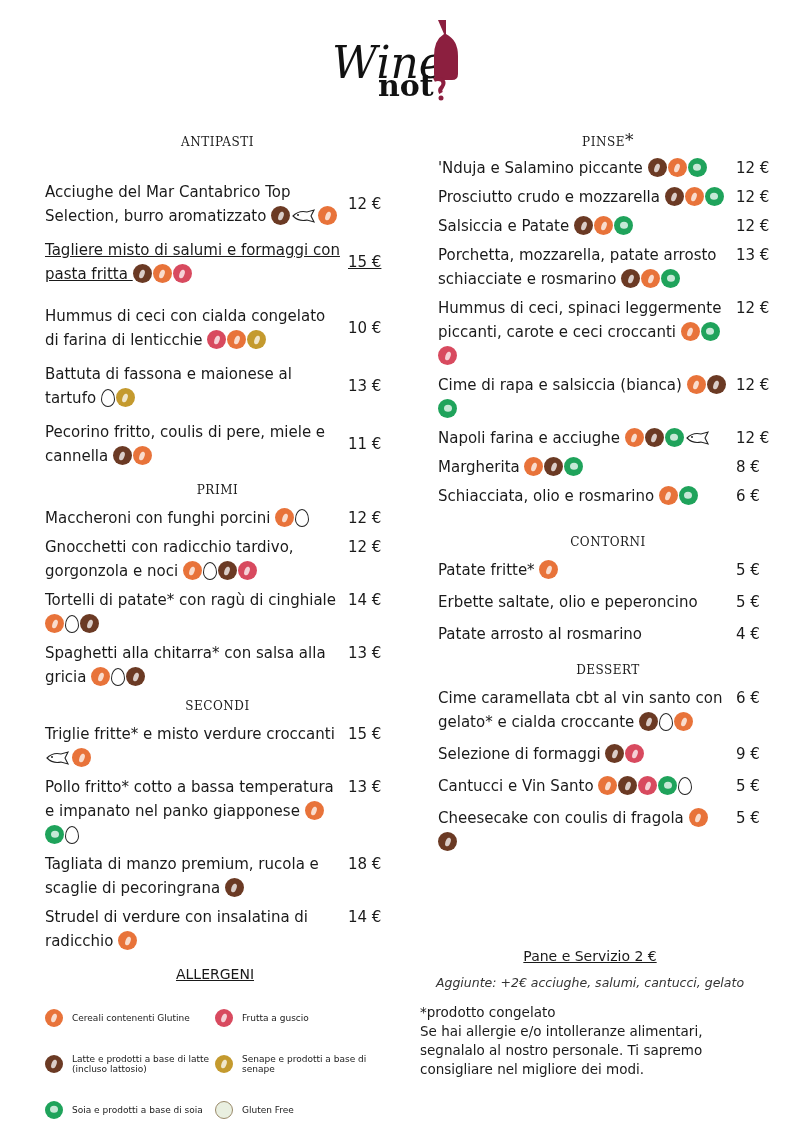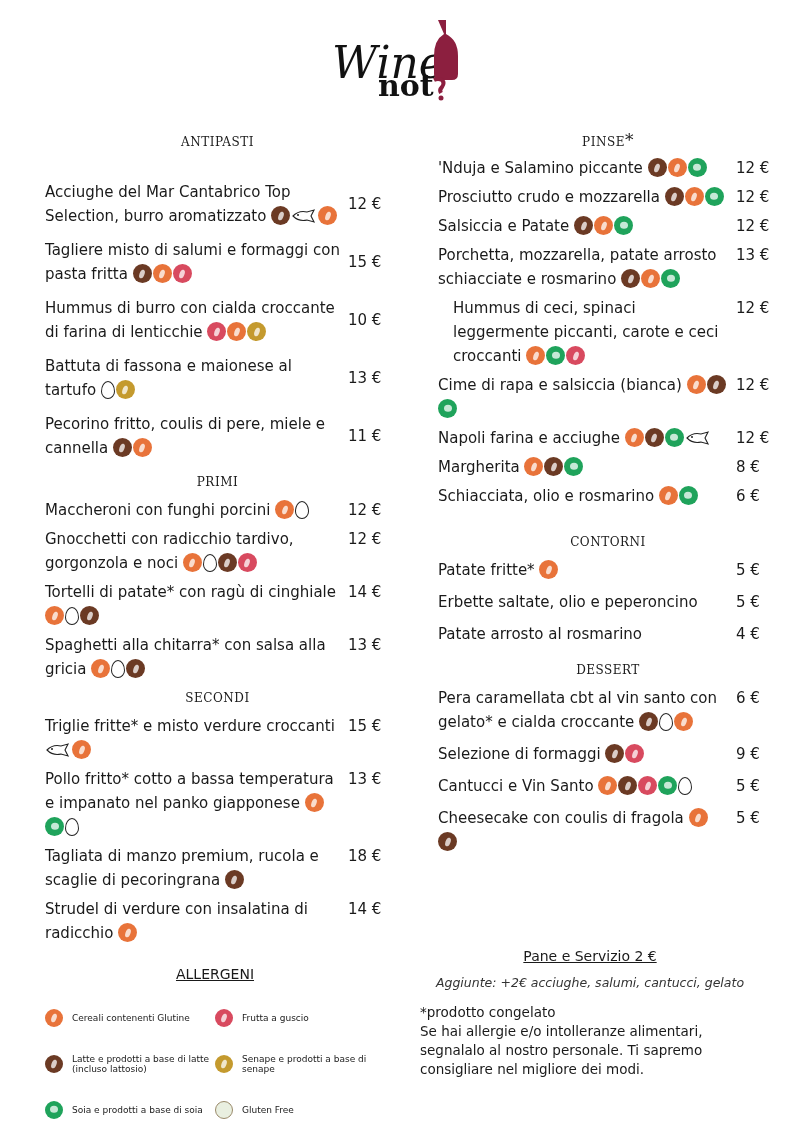--- a/index.html
+++ b/index.html
@@ -56,26 +56,26 @@
 <div class="col col-left" id="col-left">
     <div style="margin-top: 0px;">
       <h2 class="sec-title" style="margin-bottom: 30px;">ANTIPASTI</h2>
       <div class="item" style="margin-bottom: 10px;">
         <div class="name"><span>Acciughe del Mar Cantabrico Top Selection, burro aromatizzato </span><span class="ico latte"></span><span class="ico pesce"><svg width="26" height="14" viewBox="0 0 26 14">
               <path d="M2 7 Q8 1 16 3 L23 1 L20 7 L23 13 L16 11 Q8 13 2 7 Z" fill="none" stroke="#222" stroke-width="1.1"></path>
               <circle cx="7" cy="6" r="1" fill="#222"></circle>
             </svg></span><span class="ico glutine"></span></div>
         <div class="price" style="align-self: center;">12 €</div>
       </div>
-      <div class="item" style="margin-bottom: 10px;">
+      <div class="item" style="margin-bottom: 18px; text-decoration: underline;">
         <div class="name"><span>Tagliere misto di salumi e formaggi con pasta fritta </span><span class="ico latte"></span><span class="ico glutine"></span><span class="ico frutta"></span></div>
         <div class="price" style="align-self: center;">15 €</div>
       </div>
       <div class="item" style="margin-bottom: 10px;">
-        <div class="name"><span>Hummus di burro con cialda croccante di farina di lenticchie </span><span class="ico frutta"></span><span class="ico glutine"></span><span class="ico senape"></span></div>
+        <div class="name"><span>Hummus di ceci con cialda congelato di farina di lenticchie </span><span class="ico frutta"></span><span class="ico glutine"></span><span class="ico senape"></span></div>
         <div class="price" style="align-self: center;">10 €</div>
       </div>
       <div class="item" style="margin-bottom: 10px;">
         <div class="name"><span>Battuta di fassona e maionese al tartufo </span><span class="ico uova"></span><span class="ico senape"></span></div>
         <div class="price" style="align-self: center;">13 €</div>
       </div>
       <div class="item" style="margin-bottom: 10px;">
         <div class="name"><span>Pecorino fritto, coulis di pere, miele e cannella </span><span class="ico latte"></span><span class="ico glutine"></span></div>
         <div class="price" style="align-self: center;">11 €</div>
       </div>
@@ -134,21 +134,21 @@
         <div class="price">12 €</div>
       </div>
       <div class="item" style="margin-bottom: 5px;">
         <div class="name"><span>Salsiccia e Patate </span><span class="ico latte"></span><span class="ico glutine"></span><span class="ico soia"></span></div>
         <div class="price">12 €</div>
       </div>
       <div class="item" style="margin-bottom: 5px;">
         <div class="name"><span>Porchetta, mozzarella, patate arrosto schiacciate e rosmarino </span><span class="ico latte"></span><span class="ico glutine"></span><span class="ico soia"></span></div>
         <div class="price">13 €</div>
       </div>
-      <div class="item" style="margin-bottom: 5px; margin-left: 15px;">
+      <div class="item" style="margin-bottom: 5px;">
         <div class="name"><span>Hummus di ceci, spinaci leggermente piccanti, carote e ceci croccanti </span><span class="ico glutine"></span><span class="ico soia"></span><span class="ico frutta"></span></div>
         <div class="price">12 €</div>
       </div>
       <div class="item" style="margin-bottom: 5px;">
         <div class="name"><span>Cime di rapa e salsiccia (bianca) </span><span class="ico glutine"></span><span class="ico latte"></span><span class="ico soia"></span></div>
         <div class="price">12 €</div>
       </div>
       <div class="item" style="margin-bottom: 5px;">
         <div class="name"><span>Napoli farina e acciughe </span><span class="ico glutine"></span><span class="ico latte"></span><span class="ico soia"></span><span class="ico pesce"><svg width="26" height="14" viewBox="0 0 26 14">
               <path d="M2 7 Q8 1 16 3 L23 1 L20 7 L23 13 L16 11 Q8 13 2 7 Z" fill="none" stroke="#222" stroke-width="1.1"></path>
@@ -176,21 +176,21 @@
         <div class="price">5 €</div>
       </div>
       <div class="item" style="margin-bottom: 8px;">
         <div class="name"><span>Patate arrosto al rosmarino </span></div>
         <div class="price">4 €</div>
       </div>
     </div>
     <div style="margin-top: 12px;">
       <h2 class="sec-title" style="margin-bottom: 8px;">DESSERT</h2>
       <div class="item" style="margin-bottom: 8px;">
-        <div class="name"><span>Pera caramellata cbt al vin santo con gelato* e cialda croccante </span><span class="ico latte"></span><span class="ico uova"></span><span class="ico glutine"></span></div>
+        <div class="name"><span>Cime caramellata cbt al vin santo con gelato* e cialda croccante </span><span class="ico latte"></span><span class="ico uova"></span><span class="ico glutine"></span></div>
         <div class="price">6 €</div>
       </div>
       <div class="item" style="margin-bottom: 8px;">
         <div class="name"><span>Selezione di formaggi </span><span class="ico latte"></span><span class="ico frutta"></span></div>
         <div class="price">9 €</div>
       </div>
       <div class="item" style="margin-bottom: 8px;">
         <div class="name"><span>Cantucci e Vin Santo </span><span class="ico glutine"></span><span class="ico latte"></span><span class="ico frutta"></span><span class="ico soia"></span><span class="ico uova"></span></div>
         <div class="price">5 €</div>
       </div>

